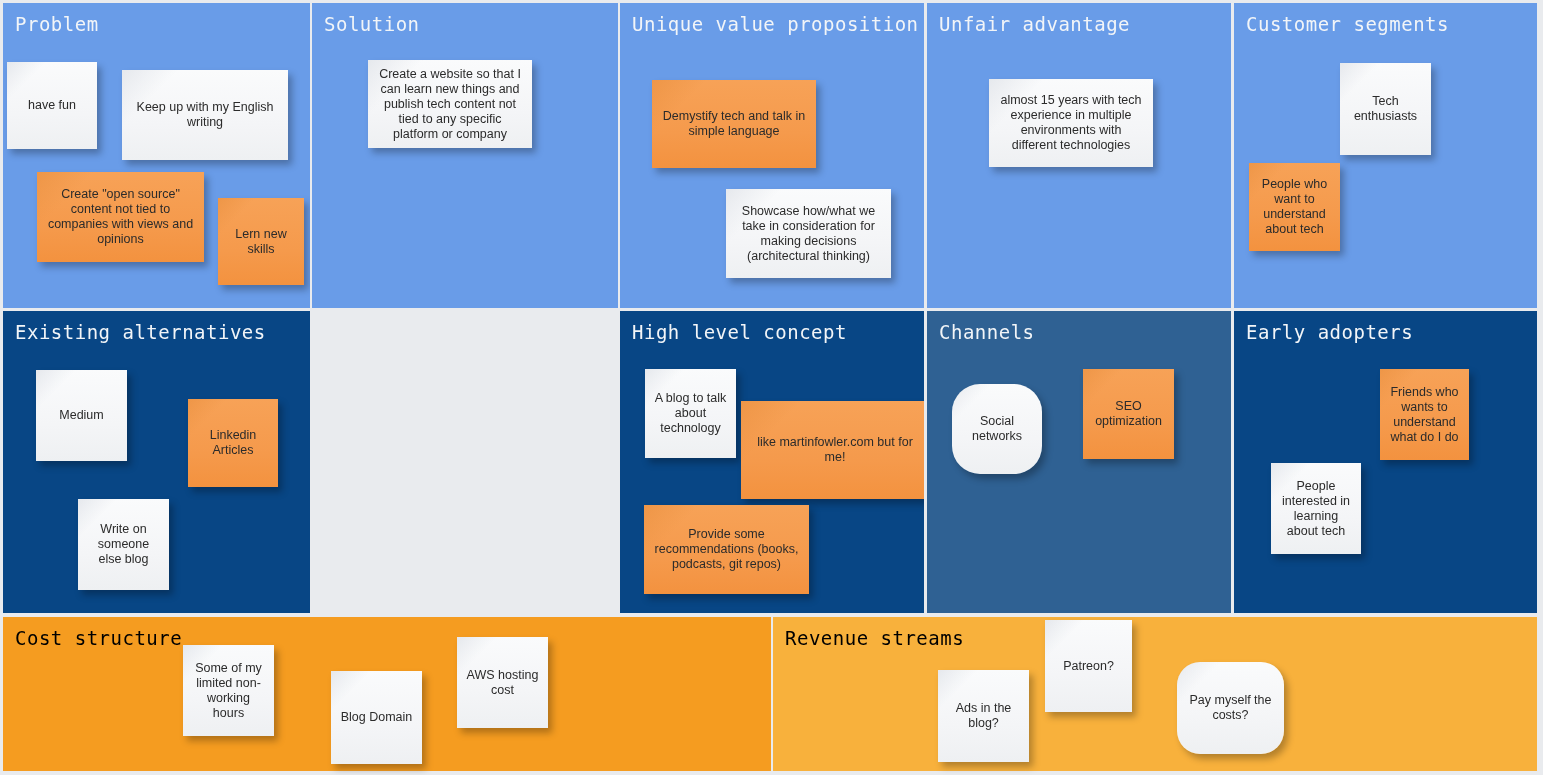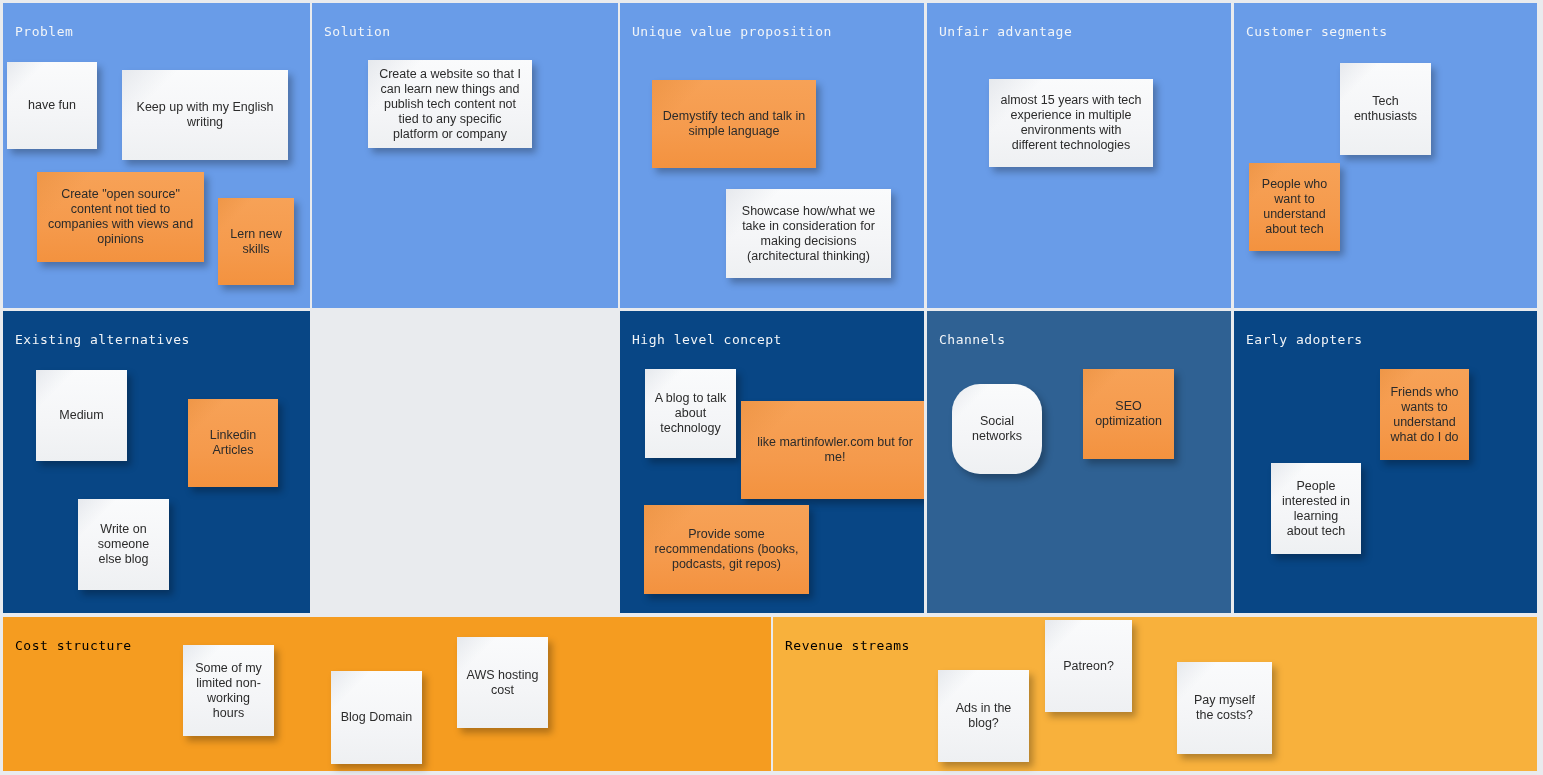--- a/index.html
+++ b/index.html
@@ -19,26 +19,25 @@
   }
   .panel{
     position:absolute;
     box-sizing:border-box;
     overflow:hidden;
   }
   .panel-title{
     position:absolute;
     left:12px; top:10px;
     font-family:"DejaVu Sans Mono","Liberation Mono",monospace;
-    font-size:13px;
+    font-size:19px;
     letter-spacing:0.5px;
     line-height:22px;
     white-space:nowrap;
     font-weight:400;
-    margin-top:8px;
   }
   .t-light{ color:#f2f5f8; }
   .t-dark{ color:#000000; }
 
   
   .note{
     position:absolute;
     box-sizing:border-box;
     display:flex;
     align-items:center;
@@ -72,21 +71,21 @@
     <div class="panel-title t-light">Problem</div>
     <div class="note white" style="left:4px;top:59px;width:90px;height:87px;">
       <span>have fun</span>
       </div>
     <div class="note white" style="left:119px;top:67px;width:166px;height:90px;">
       <span>Keep up with my English writing</span>
       </div>
     <div class="note orange" style="left:34px;top:169px;width:167px;height:90px;">
       <span>Create "open source" content not tied to companies with views and opinions</span>
       </div>
-    <div class="note orange" style="left:215px;top:195px;width:76px;height:87px;">
+    <div class="note orange" style="left:215px;top:195px;width:86px;height:87px;">
       <span>Lern new skills</span>
       </div>
   </div>
 
   <div class="panel" style="left:312px;top:3px;width:306px;height:305px;background:#699CE8;">
     <div class="panel-title t-light">Solution</div>
     <div class="note white" style="left:56px;top:57px;width:164px;height:88px;">
       <span>Create a website so that I can learn new things and publish tech content not tied to any specific platform or company</span>
       </div>
   </div>
@@ -182,17 +181,17 @@
   <div class="note white" style="left:457px;top:637px;width:91px;height:91px;">
     <span>AWS hosting cost</span>
     </div>
 
   <div class="note white" style="left:938px;top:670px;width:91px;height:92px;">
     <span>Ads in the blog?</span>
     </div>
   <div class="note white" style="left:1045px;top:620px;width:87px;height:92px;">
     <span>Patreon?</span>
     </div>
-  <div class="note white" style="left:1177px;top:662px;width:95px;height:92px;">
+  <div class="note white" style="left:1177px;top:662px;width:107px;height:92px;border-radius:23px;">
     <span>Pay myself the costs?</span>
     </div>
 
 </div>
 
 </body></html>

